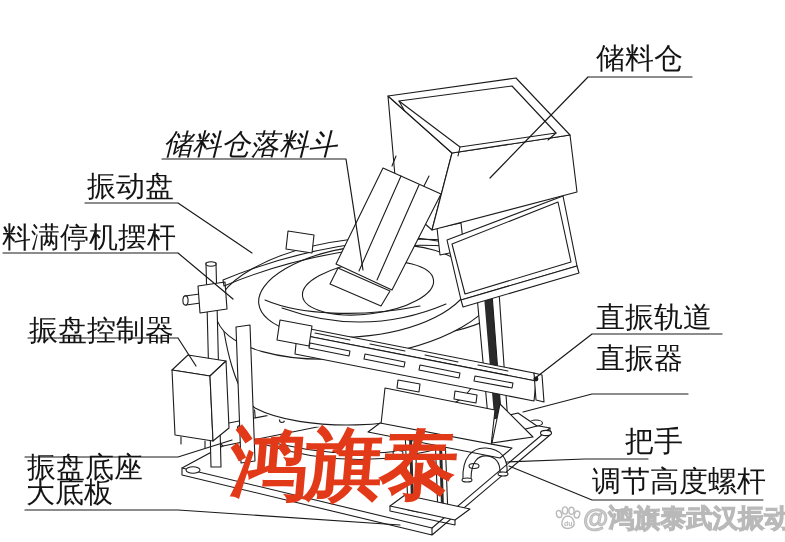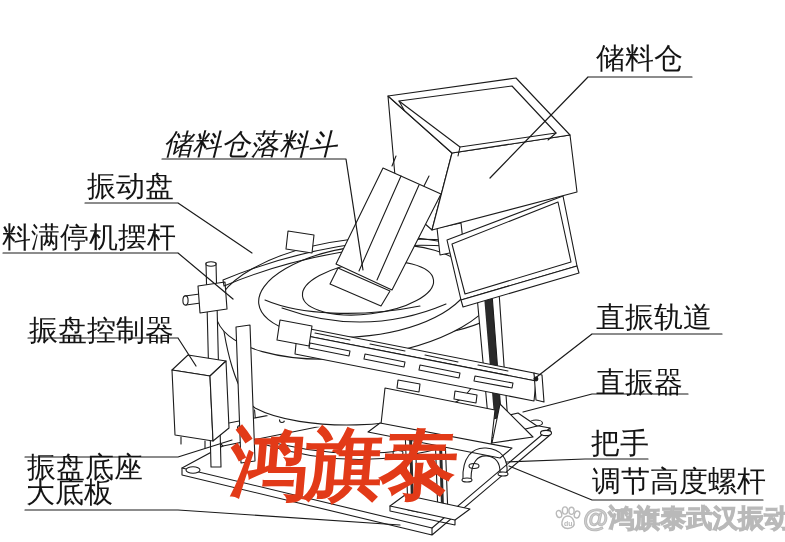--- a/index.html
+++ b/index.html
@@ -185,22 +185,22 @@
   </svg>
 
   <div class="lbl" style="left:596px;top:43px;">储料仓</div>
   <div class="lbl" style="left:163px;top:129px;font-style:italic;">储料仓落料斗</div>
   <div class="lbl" style="left:87px;top:171px;">振动盘</div>
   <div class="lbl" style="left:2px;top:222px;">料满停机摆杆</div>
   <div class="lbl" style="left:29px;top:306px;margin-top:9px;">振盘控制器</div>
   <div class="lbl" style="left:27px;top:424px;margin-top:28px;">振盘底座</div>
   <div class="lbl" style="left:26px;top:477px;">大底板</div>
   <div class="lbl" style="left:596px;top:302px;">直振轨道</div>
-  <div class="lbl" style="left:596px;top:367px;">直振器</div>
-  <div class="lbl" style="left:591px;top:428px;">把手</div>
+  <div class="lbl" style="left:596px;top:343px;">直振器</div>
+  <div class="lbl" style="left:625px;top:428px;font-family:Liberation Mono, monospace;">把手</div>
   <div class="lbl" style="left:592px;top:466px;">调节高度螺杆</div>
 
   <div class="wm-red" style="color:#e23a18;">鸿旗泰</div>
 
   <div class="wm-gray">
     <svg width="27" height="25" viewBox="0 0 27 25" stroke="#b9b9b9" stroke-width="1.4" fill="none">
       <ellipse cx="5" cy="8" rx="2.6" ry="3.6" transform="rotate(-18 5 8)"></ellipse>
       <ellipse cx="11" cy="4.5" rx="2.6" ry="3.6"></ellipse>
       <ellipse cx="17.5" cy="4.8" rx="2.6" ry="3.6"></ellipse>
       <ellipse cx="23" cy="8.5" rx="2.6" ry="3.6" transform="rotate(18 23 8.5)"></ellipse>

